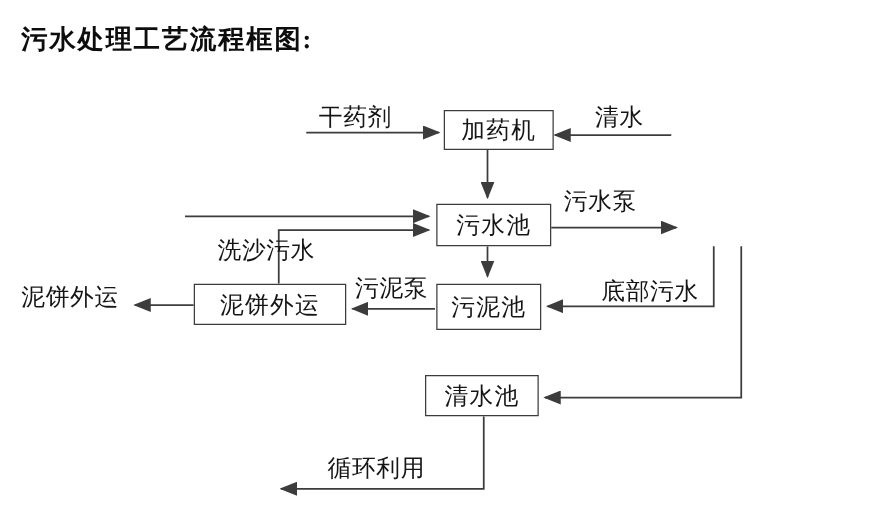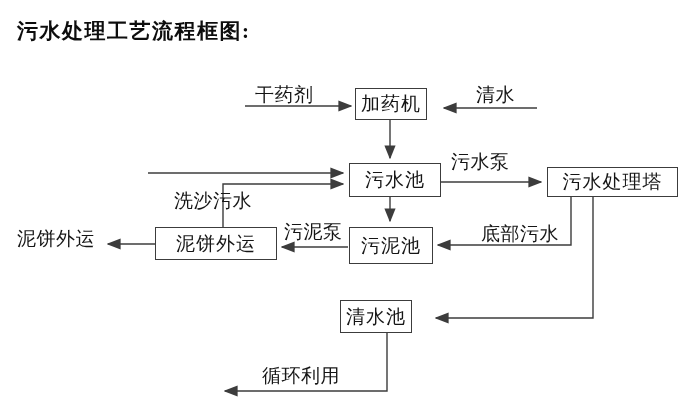--- a/index.html
+++ b/index.html
@@ -38,26 +38,26 @@
     box-sizing: border-box;
     border: 1.5px solid #3c3c3c;
     background: #ffffff;
     display: flex;
     align-items: center;
     justify-content: center;
     font-size: 19px;
     letter-spacing: 1px;
     white-space: nowrap;
   }
-  .node-dosing        { left: 355px; top: 88px;  width: 72px;  height: 32px; text-align: center; }
+  .node-dosing        { left: 355px; top: 88px;  width: 88px;  height: 32px; text-align: center; }
   .node-sewage-pool   { left: 349px; top: 163px; width: 92px;  height: 34px; }
   .node-tower         { left: 547px; top: 167px; width: 131px; height: 30px; }
   .node-belt-press    { left: 155px; top: 227px; width: 122px; height: 33px; }
   .node-sludge-pool   { left: 349px; top: 227px; width: 84px;  height: 37px; }
-  .node-clean-pool    { left: 340px; top: 300px; width: 72px;  height: 33px; }
+  .node-clean-pool    { left: 340px; top: 300px; width: 91px;  height: 33px; }
   .flow-label {
     position: absolute;
     font-size: 19px;
     letter-spacing: 0.5px;
     white-space: nowrap;
     line-height: 21px;
   }
   .lbl-dry-chemical { left: 255px; top: 84px;  }
   .lbl-clean-water  { left: 476px; top: 84px; text-align: right;  }
   .lbl-sand-washing { left: 174px; top: 150px; margin-top: 40px; }
@@ -96,23 +96,20 @@
       <path d="M387,333 L387,391 L225,391" marker-end="url(#arrow)"></path>
     </g>
   </svg>
 
   <div class="node node-dosing">
     <span>加药机</span>
   </div>
   <div class="node node-sewage-pool">
     <span>污水池</span>
   </div>
-  <div class="node node-tower">
-    <span>污水处理塔</span>
-  </div>
   <div class="node node-belt-press">
     <span>泥饼外运</span>
   </div>
   <div class="node node-sludge-pool">
     <span>污泥池</span>
   </div>
   <div class="node node-clean-pool">
     <span>清水池</span>
   </div>
 

